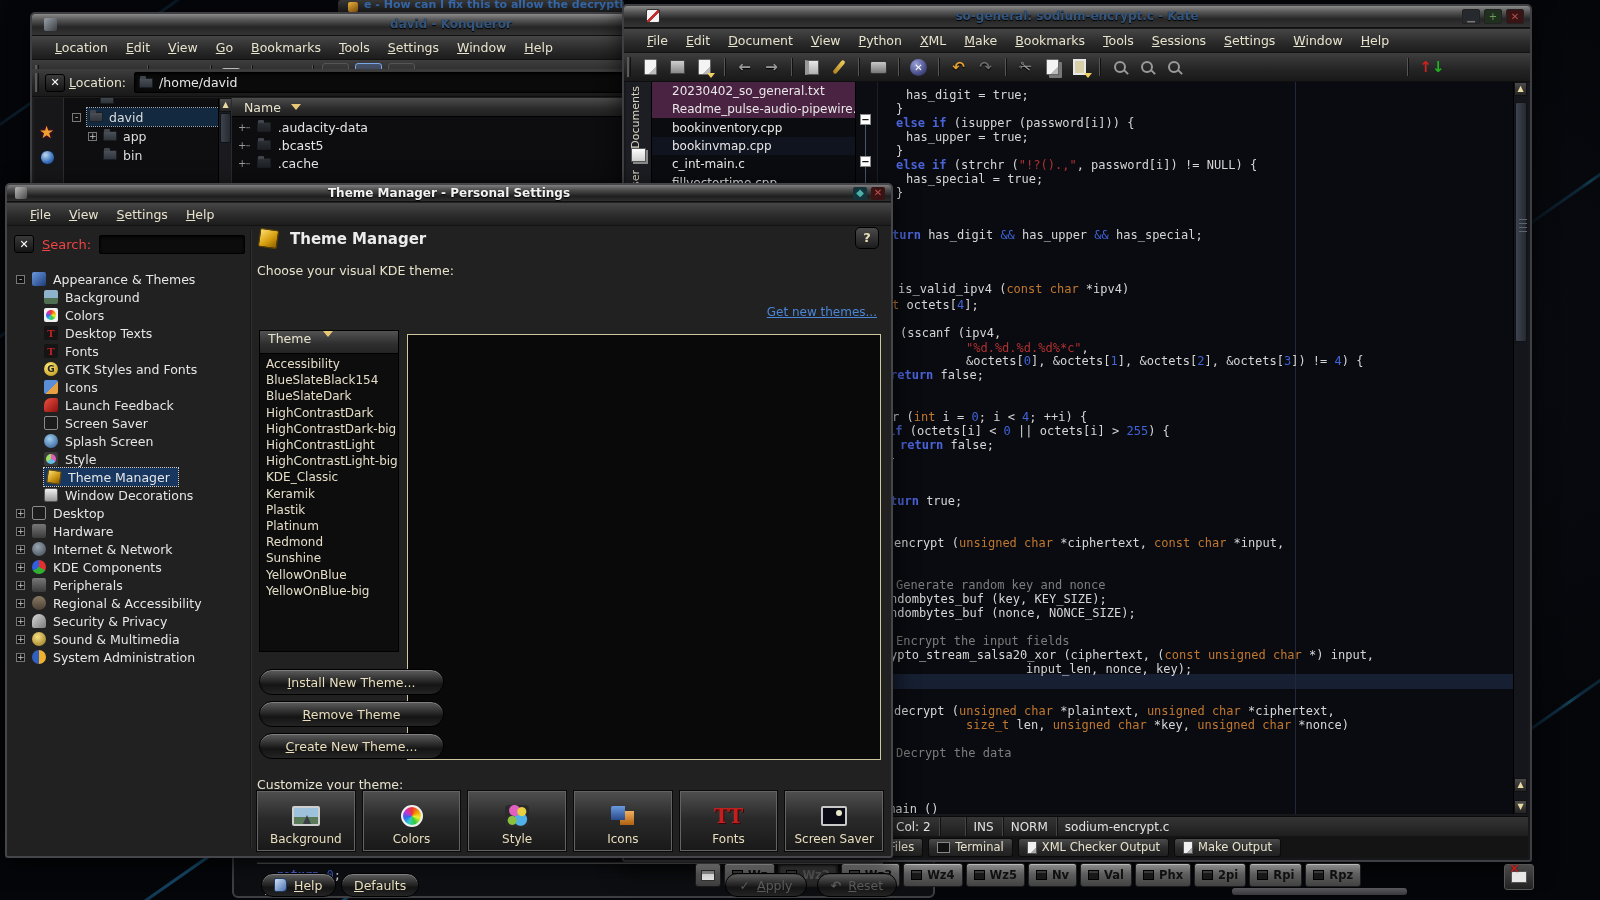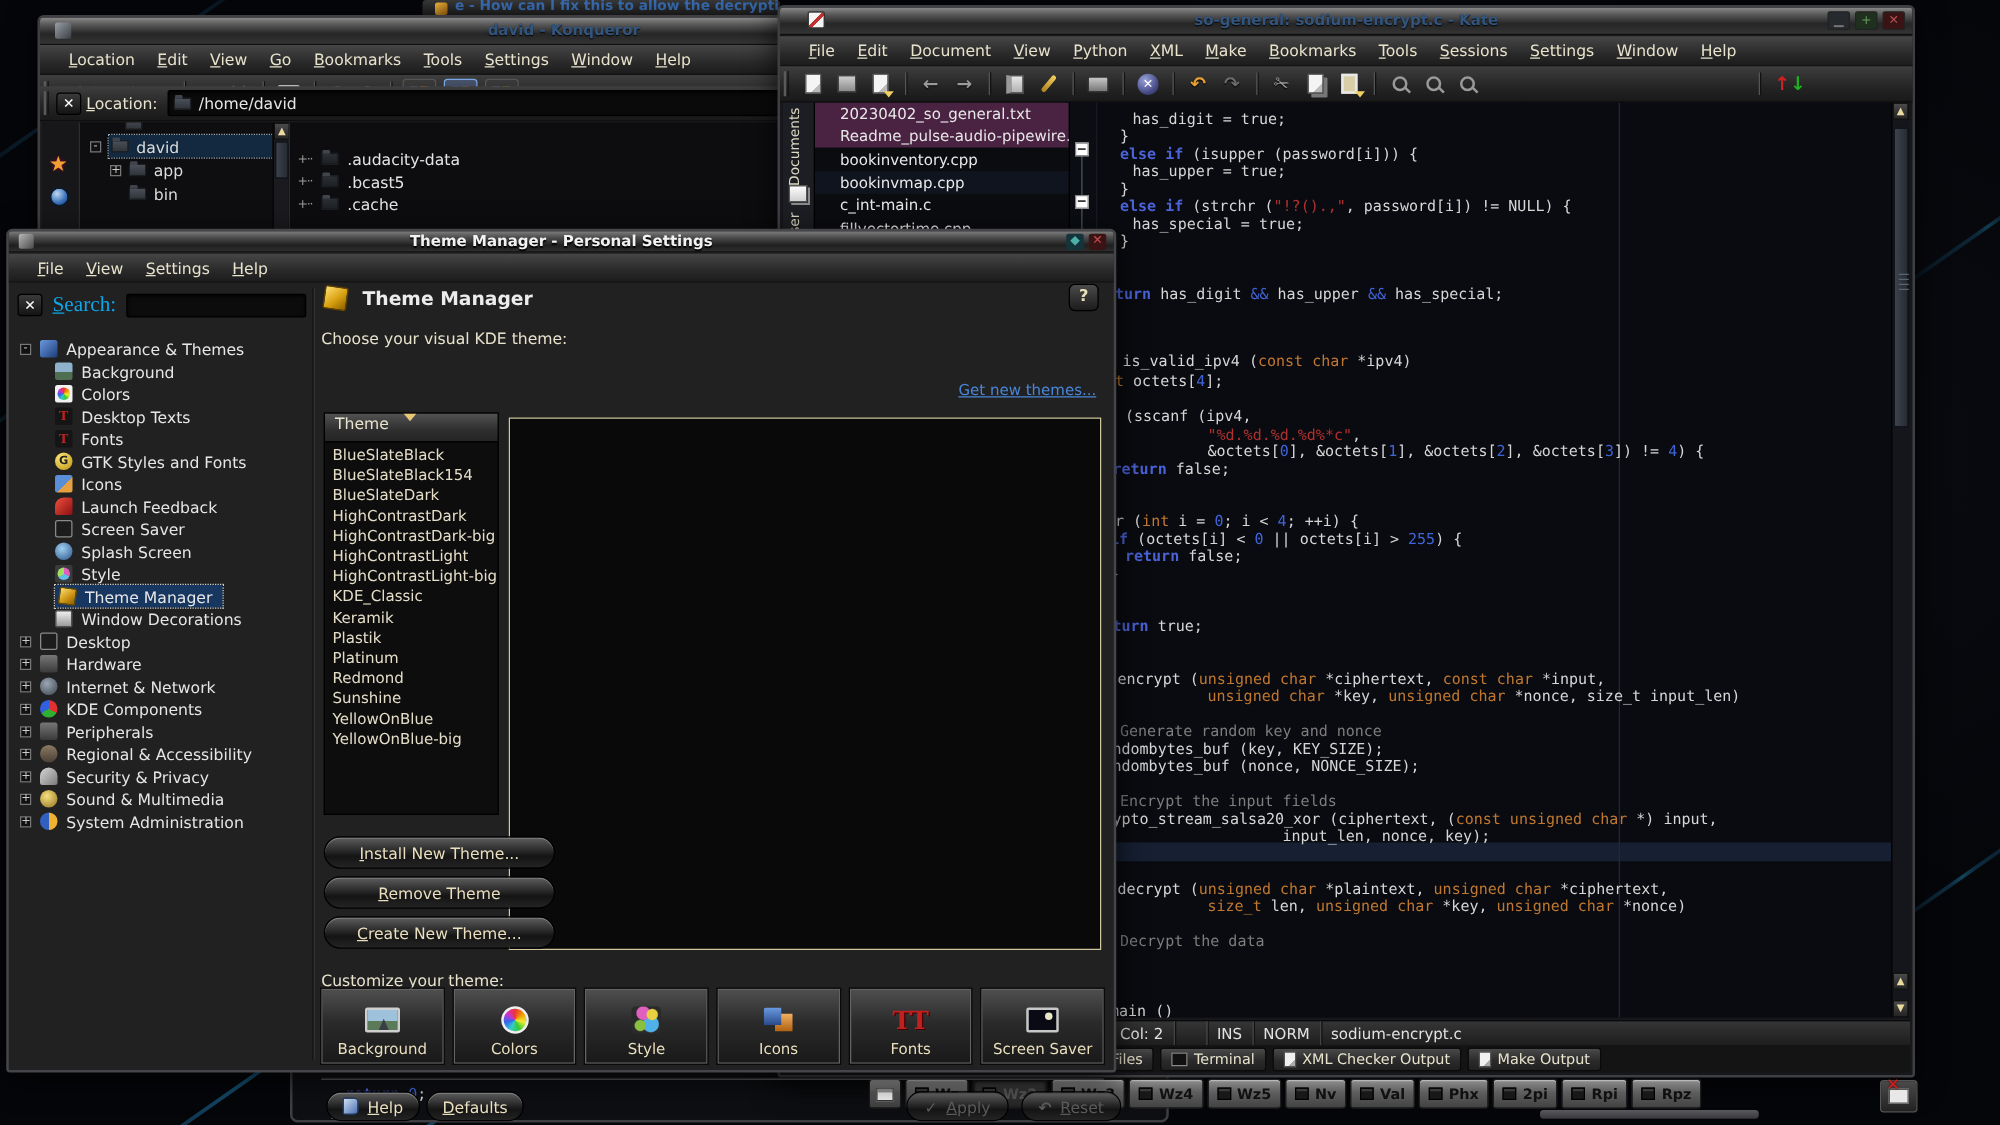--- a/index.html
+++ b/index.html
@@ -103,21 +103,21 @@
   .wb-max{background:#20301f;color:#6a9a5a;}
   .wb-close{background:#3a1414;color:#b05050;}
   
   #tm{left:5px;top:183px;width:888px;height:675px;z-index:6;background:#212121;border:2px solid #46464a;}
   #tm .tbar{height:17px;background:linear-gradient(180deg,#7e7e7e,#4e4e4e 30%,#1f1f1f 70%,#2e2e2e);}
   #tm .ttl{top:1px;}
   #tm-menu{top:18px;height:23px;}
   #tm-left{position:absolute;left:7px;top:45px;width:231px;bottom:8px;}
   #tm-search-row{position:absolute;left:0;top:2px;width:100%;height:24px;display:flex;align-items:center;gap:8px;}
   #tm-search-input{flex:1;height:19px;background:#0c0c0c;border:1px solid #000;box-shadow:inset 0 1px 3px #000;border-radius:2px;}
-  .slabel{color:#0ea5e9;font-size:17px;display:inline-block;font-family:Liberation Serif, serif;}
+  .slabel{color:#ef4444;font-size:13px;display:inline-block;}
   .slabel::first-letter{text-decoration:underline;}
   #tm-tree{position:absolute;left:0;top:40px;right:0;bottom:0;overflow:hidden;}
   .tmr{position:absolute;height:18px;display:flex;align-items:center;gap:7px;font-size:12.5px;color:#e6e6e6;white-space:nowrap;}
   .tmr .lsel{background:#173660;outline:1px dotted #cfcfcf;padding:0 8px 0 3px;height:18px;display:flex;align-items:center;gap:7px;}
   .ic{width:14px;height:14px;border-radius:2px;flex:none;display:flex;align-items:center;justify-content:center;font-size:10px;font-weight:bold;}
   .ic-appearance{background:linear-gradient(135deg,#6a9ae0,#1e3c78);color:#fff;}
   .ic-background{background:linear-gradient(#8fb2cc 55%,#4f6e52 55%);}
   .ic-colors{background:#f2f2f2;position:relative;} .ic-colors::after{content:"";width:10px;height:10px;border-radius:50%;background:conic-gradient(#e33,#e90,#ee3,#3c3,#3cc,#36e,#c3c,#e33);}
   .ic-desktop-texts,.ic-fonts{background:#151515;color:#c02020;font-family:"DejaVu Serif",serif;} .ic-desktop-texts::after,.ic-fonts::after{content:"T";}
   .ic-gtk{background:radial-gradient(circle at 35% 30%,#ffe878,#b89010);border-radius:50%;color:#222;} .ic-gtk::after{content:"G";font-size:9px;}
@@ -278,20 +278,24 @@
           <span style="width: 9px;"></span>
           <span class="folder"></span>
           <span>bin</span>
         </div>
         <div id="konq-treescroll">
           <span class="scr-btn" style="top: 0px;">▲</span>
           <span class="sthumb" style="top: 15px; height: 30px; width: 11px;"></span>
         </div>
       </div>
     <div id="konq-files">
+      <div id="konq-fhead">
+        <span>Name</span>
+        <span class="sortarr"></span>
+      </div>
     <div class="kfr" style="top: 20px;">
           <span class="dots">+··</span>
           <span class="folder dark"></span>
           <span>.audacity-data</span>
         </div>
         <div class="kfr" style="top: 38px;">
           <span class="dots">+··</span>
           <span class="folder dark"></span>
           <span>.bcast5</span>
         </div>
@@ -433,21 +437,20 @@
         <div class="cl" style="left: 22px; top: 244px;"><span class="sy-p">(sscanf (ipv4,</span></div>
         <div class="cl" style="left: 88px; top: 259px;"><span class="sy-s">"%d.%d.%d.%d%*c"</span><span class="sy-p">,</span></div>
         <div class="cl" style="left: 88px; top: 272px;"><span class="sy-p">&amp;octets[</span><span class="sy-n">0</span><span class="sy-p">], &amp;octets[</span><span class="sy-n">1</span><span class="sy-p">], &amp;octets[</span><span class="sy-n">2</span><span class="sy-p">], &amp;octets[</span><span class="sy-n">3</span><span class="sy-p">]) != </span><span class="sy-n">4</span><span class="sy-p">) {</span></div>
         <div class="cl" style="left: 12px; top: 286px;"><span class="sy-k">return</span><span class="sy-p"> false;</span></div>
         <div class="cl" style="left: 14px; top: 328px;"><span class="sy-p">r (</span><span class="sy-t">int</span><span class="sy-p"> i = </span><span class="sy-n">0</span><span class="sy-p">; i &lt; </span><span class="sy-n">4</span><span class="sy-p">; ++i) {</span></div>
         <div class="cl" style="left: 10px; top: 342px;"><span class="sy-k">if</span><span class="sy-p"> (octets[i] &lt; </span><span class="sy-n">0</span><span class="sy-p"> || octets[i] &gt; </span><span class="sy-n">255</span><span class="sy-p">) {</span></div>
         <div class="cl" style="left: 22px; top: 356px;"><span class="sy-k">return</span><span class="sy-p"> false;</span></div>
         <div class="cl" style="left: 10px; top: 370px;"><span class="sy-p">}</span></div>
         <div class="cl" style="left: 12px; top: 412px;"><span class="sy-k">turn</span><span class="sy-p"> true;</span></div>
         <div class="cl" style="left: 16px; top: 454px;"><span class="sy-p">encrypt (</span><span class="sy-t">unsigned char</span><span class="sy-p"> *ciphertext, </span><span class="sy-t">const char</span><span class="sy-p"> *input,</span></div>
-        <div class="cl" style="left: 88px; top: 468px;"><span class="sy-t">unsigned char</span><span class="sy-p"> *key, </span><span class="sy-t">unsigned char</span><span class="sy-p"> *nonce, size_t input_len)</span></div>
         <div class="cl" style="left: 18px; top: 496px;"><span class="sy-c">Generate random key and nonce</span></div>
         <div class="cl" style="left: 12px; top: 510px;"><span class="sy-p">ndombytes_buf (key, KEY_SIZE);</span></div>
         <div class="cl" style="left: 12px; top: 524px;"><span class="sy-p">ndombytes_buf (nonce, NONCE_SIZE);</span></div>
         <div class="cl" style="left: 18px; top: 552px;"><span class="sy-c">Encrypt the input fields</span></div>
         <div class="cl" style="left: 12px; top: 566px;"><span class="sy-p">ypto_stream_salsa20_xor (ciphertext, (</span><span class="sy-t">const unsigned char</span><span class="sy-p"> *) input,</span></div>
         <div class="cl" style="left: 148px; top: 580px;"><span class="sy-p">input_len, nonce, key);</span></div>
         <div class="cl" style="left: 16px; top: 622px;"><span class="sy-p">decrypt (</span><span class="sy-t">unsigned char</span><span class="sy-p"> *plaintext, </span><span class="sy-t">unsigned char</span><span class="sy-p"> *ciphertext,</span></div>
         <div class="cl" style="left: 88px; top: 636px;"><span class="sy-t">size_t</span><span class="sy-p"> len, </span><span class="sy-t">unsigned char</span><span class="sy-p"> *key, </span><span class="sy-t">unsigned char</span><span class="sy-p"> *nonce)</span></div>
         <div class="cl" style="left: 18px; top: 664px; text-align: center;"><span class="sy-c">Decrypt the data</span></div>
         <div class="cl" style="left: 10px; top: 720px;"><span class="sy-p">main ()</span></div>
@@ -630,21 +633,21 @@
     </div>
     <span id="tm-help">?</span>
     <div id="tm-choose">Choose your visual KDE theme:</div>
     <a id="tm-link">Get new themes...</a>
     <div id="theme-list">
       <div id="theme-list-head">
         <span>Theme</span>
         <span class="sortarr"></span>
       </div>
       <div id="theme-items" style="position:absolute;left:0;top:23px;right:0;bottom:0">
-          <div class="theme-item" style="top: 2px;">BlueSlateBlack</div>
+          <div class="theme-item" style="top: 2px;">Accessibility</div>
           <div class="theme-item" style="top: 18.2px;">BlueSlateBlack154</div>
           <div class="theme-item" style="top: 34.4px;">BlueSlateDark</div>
           <div class="theme-item" style="top: 50.6px;">HighContrastDark</div>
           <div class="theme-item" style="top: 66.8px;">HighContrastDark-big</div>
           <div class="theme-item" style="top: 83px;">HighContrastLight</div>
           <div class="theme-item" style="top: 99.2px;">HighContrastLight-big</div>
           <div class="theme-item" style="top: 115.4px;">KDE_Classic</div>
           <div class="theme-item" style="top: 131.6px;">Keramik</div>
           <div class="theme-item" style="top: 147.8px;">Plastik</div>
           <div class="theme-item" style="top: 164px;">Platinum</div>

